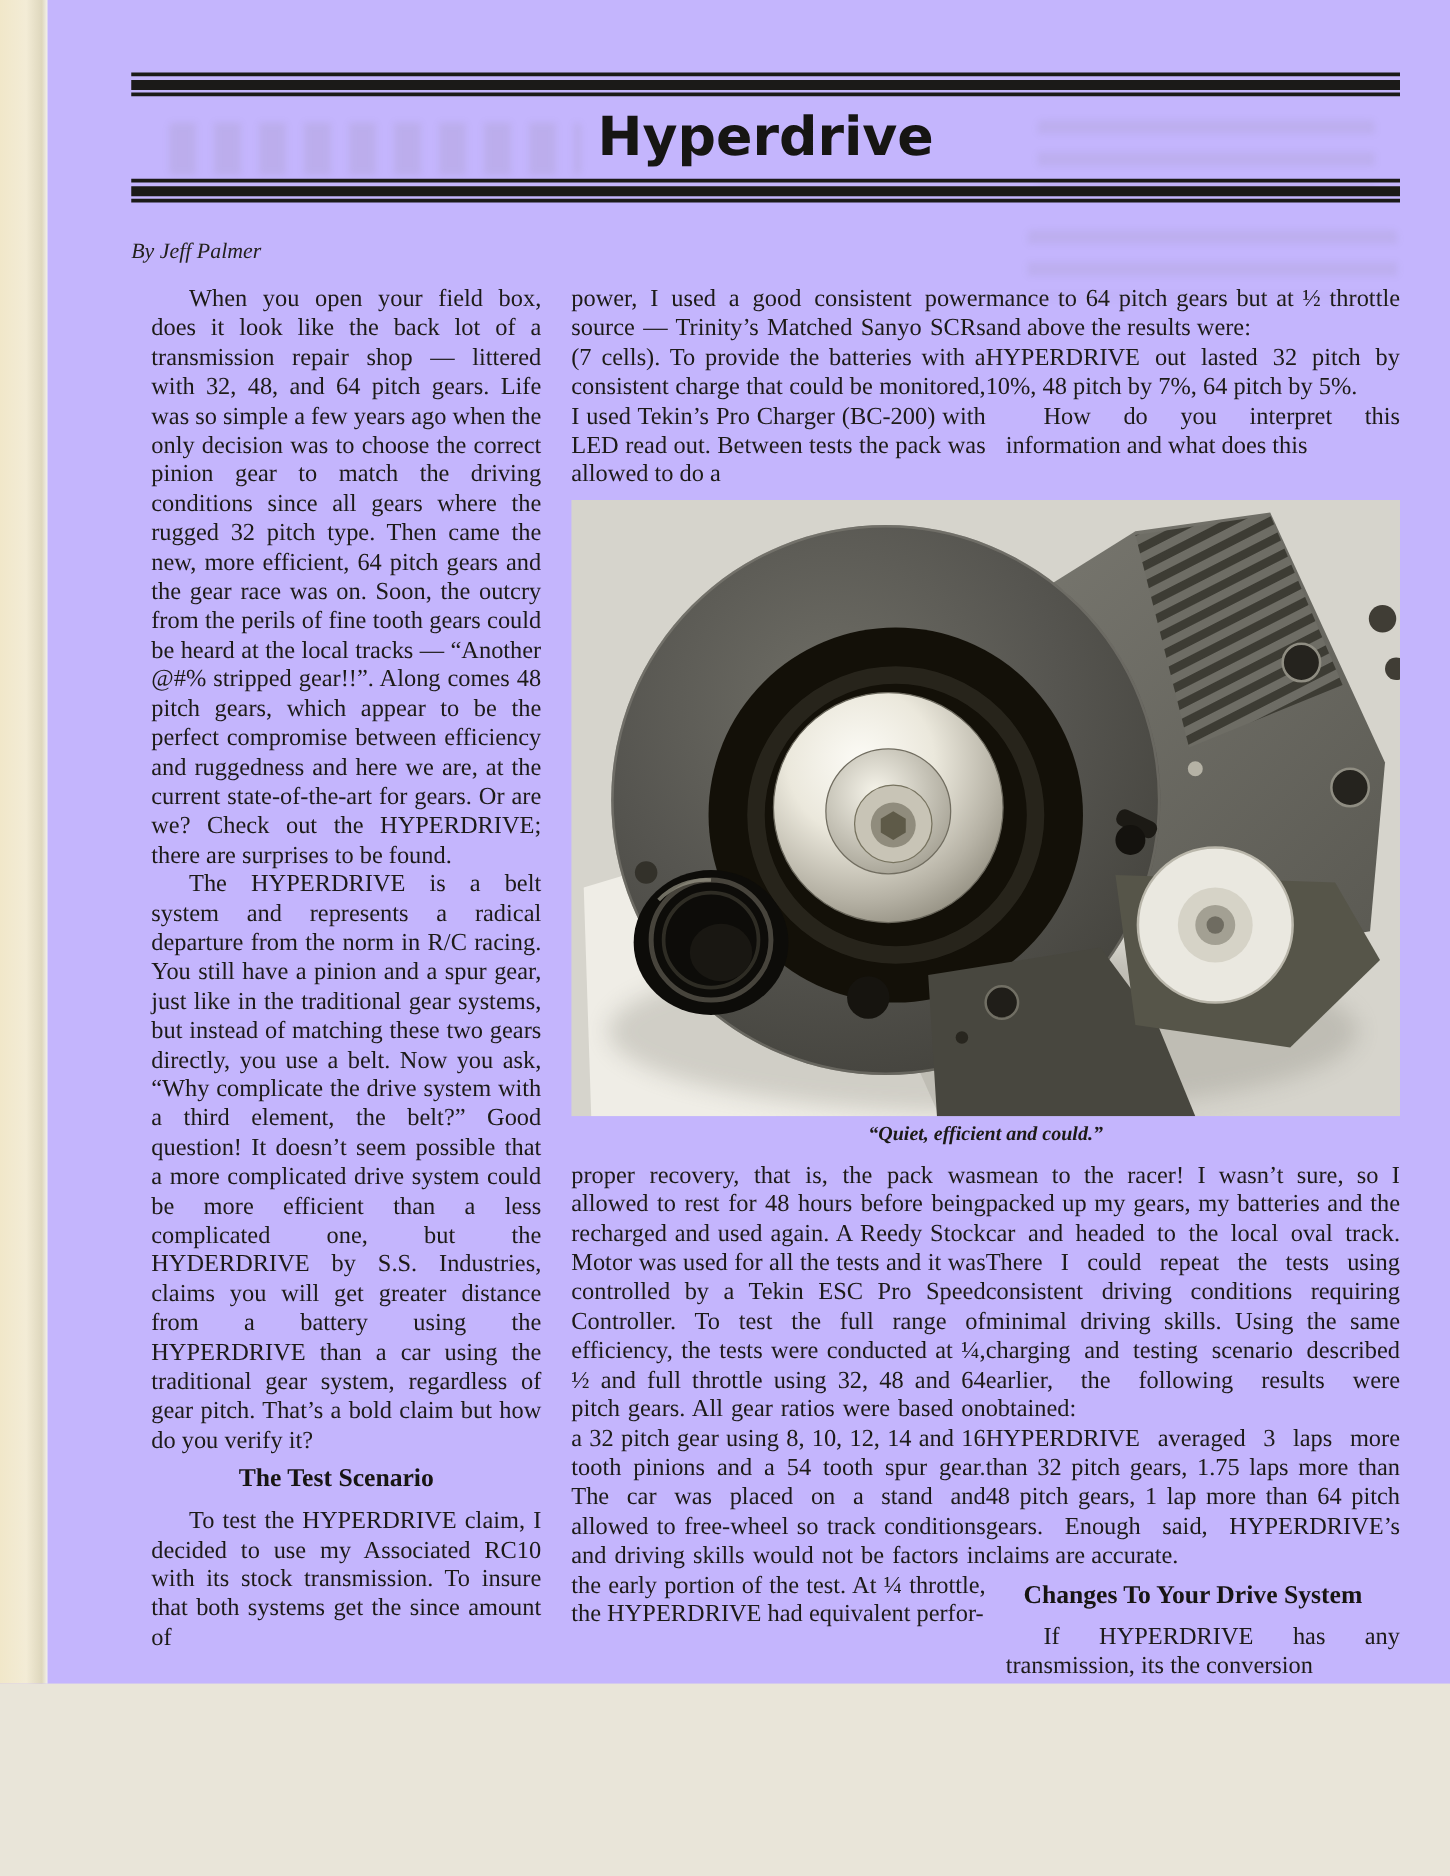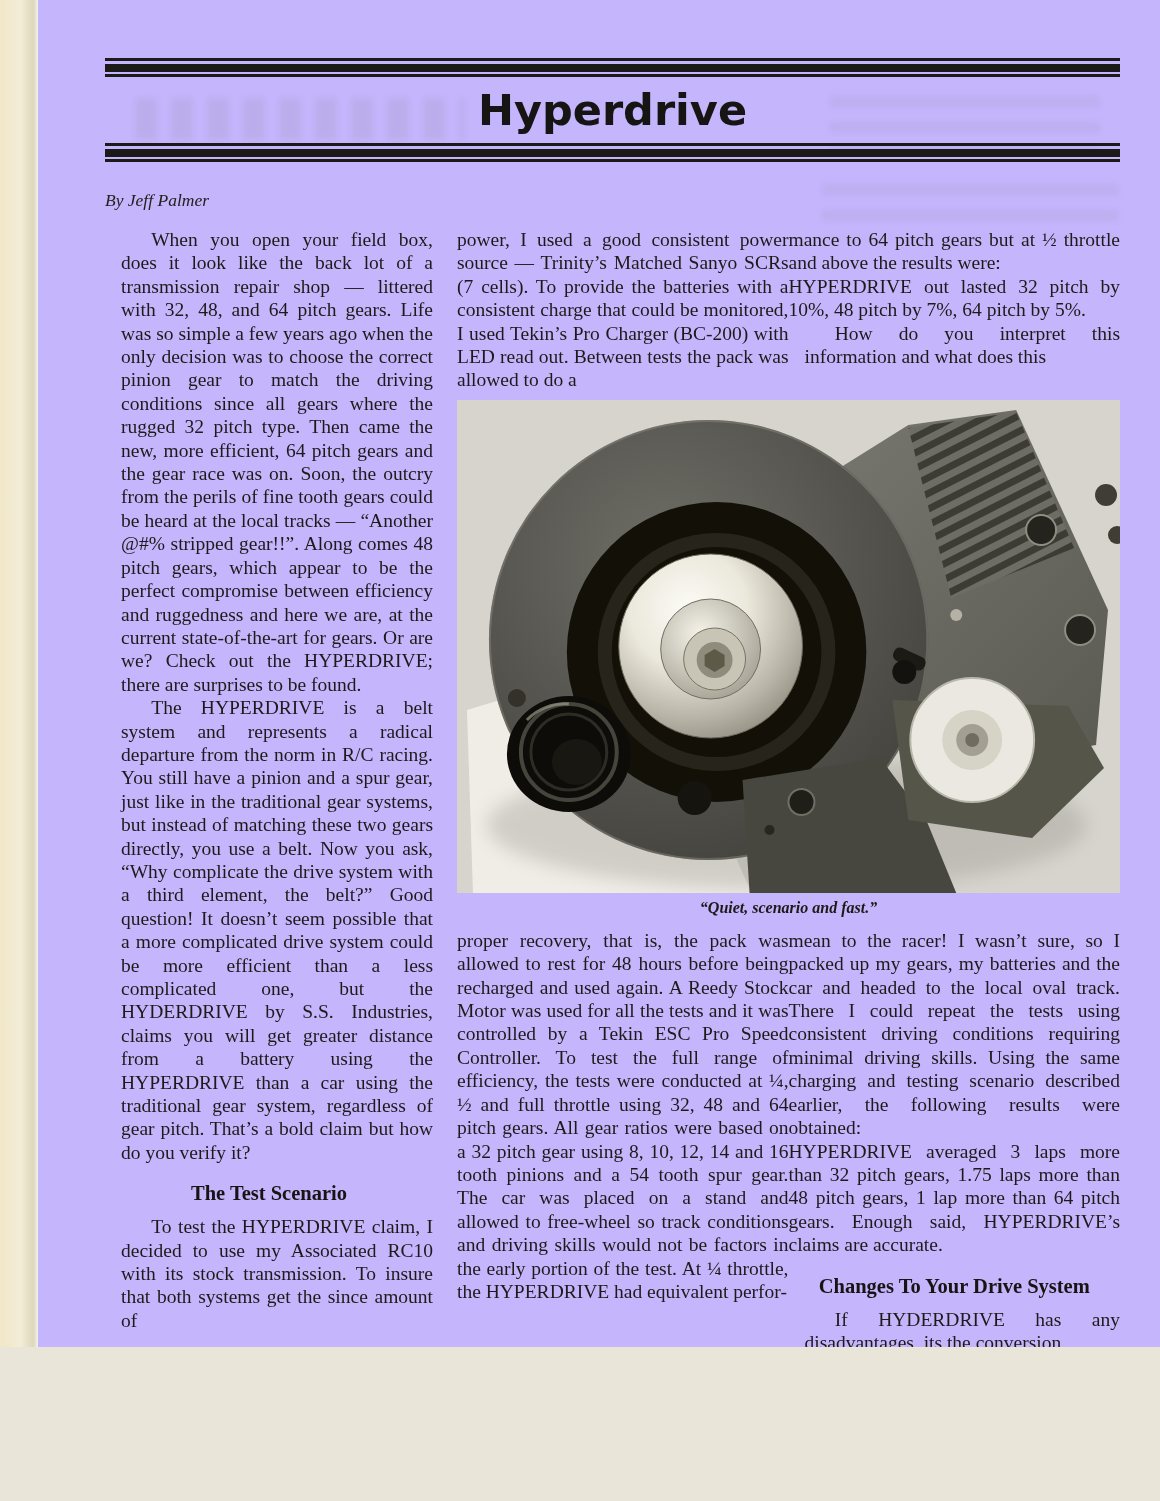--- a/index.html
+++ b/index.html
@@ -43,21 +43,21 @@
   .article{
     margin-top:17px;
     display:grid;grid-template-columns:328px 1fr;column-gap:24px;
   }
   .col p{
     margin:0;font-size:19.5px;line-height:23.4px;
     text-align:justify;text-align-last:left;
   }
   .col p.indent{text-indent:1.55em;margin-left:16px;}
   h2.subhead{
-    margin:18px 0 10px 0;text-align:center;
+    margin:8px 0 10px 0;text-align:center;
     font-size:20.5px;font-weight:bold;color:#171512;
   }
   .two-col{display:grid;grid-template-columns:1fr 1fr;}
   figure{margin:8px 0 0 0;}
   .photo-frame{width:100%;height:493px;display:block;}
   figcaption.caption{
     text-align:center;font-style:italic;font-weight:bold;
     font-size:16px;margin:6px 0 12px 0;color:#1c1a17;
   }
   .footer{
@@ -196,32 +196,32 @@
           <g>
             <ellipse cx="112" cy="354" rx="62" ry="58" fill="#0d0c09"></ellipse>
             <circle cx="112" cy="352" r="48" fill="none" stroke="#56534a" stroke-width="4" opacity="0.8"></circle>
             <circle cx="112" cy="352" r="38" fill="none" stroke="#2e2c24" stroke-width="3"></circle>
             <ellipse cx="120" cy="362" rx="25" ry="23" fill="#191712"></ellipse>
             <path d="M 70 320 A 52 50 0 0 1 112 304" fill="none" stroke="#9b9889" stroke-width="3" opacity="0.7"></path>
           </g>
 
           <circle cx="238" cy="398" r="17" fill="#16140f"></circle>
         </svg>
-        <figcaption class="caption">“Quiet, scenario and fast.”</figcaption>
+        <figcaption class="caption">“Quiet, efficient and could.”</figcaption>
       </figure>
 
       <div class="two-col">
         <div class="col">
           <p>proper recovery, that is, the pack was allowed to rest for 48 hours before being recharged and used again. A Reedy Stock Motor was used for all the tests and it was controlled by a Tekin ESC Pro Speed Controller. To test the full range of efficiency, the tests were conducted at ¼, ½ and full throttle using 32, 48 and 64 pitch gears. All gear ratios were based on a 32 pitch gear using 8, 10, 12, 14 and 16 tooth pinions and a 54 tooth spur gear. The car was placed on a stand and allowed to free-wheel so track conditions and driving skills would not be factors in the early portion of the test. At ¼ throttle, the HYPERDRIVE had equivalent perfor-</p>
         </div>
         <div class="col">
           <p>mean to the racer! I wasn’t sure, so I packed up my gears, my batteries and the car and headed to the local oval track. There I could repeat the tests using consistent driving conditions requiring minimal driving skills. Using the same charging and testing scenario described earlier, the following results were obtained:</p>
           <p>HYPERDRIVE averaged 3 laps more than 32 pitch gears, 1.75 laps more than 48 pitch gears, 1 lap more than 64 pitch gears. Enough said, HYPERDRIVE’s claims are accurate.</p>
           <h2 class="subhead">Changes To Your Drive System</h2>
-          <p class="indent">If HYDERDRIVE has any disadvantages, its the conversion</p>
+          <p class="indent">If HYPERDRIVE has any transmission, its the conversion</p>
         </div>
       </div>
     </div>
   </div>
 
   <footer class="footer">
     <span class="pageno">12</span>
     <span class="mag">Controller Plus</span>
   </footer>
 </div>

